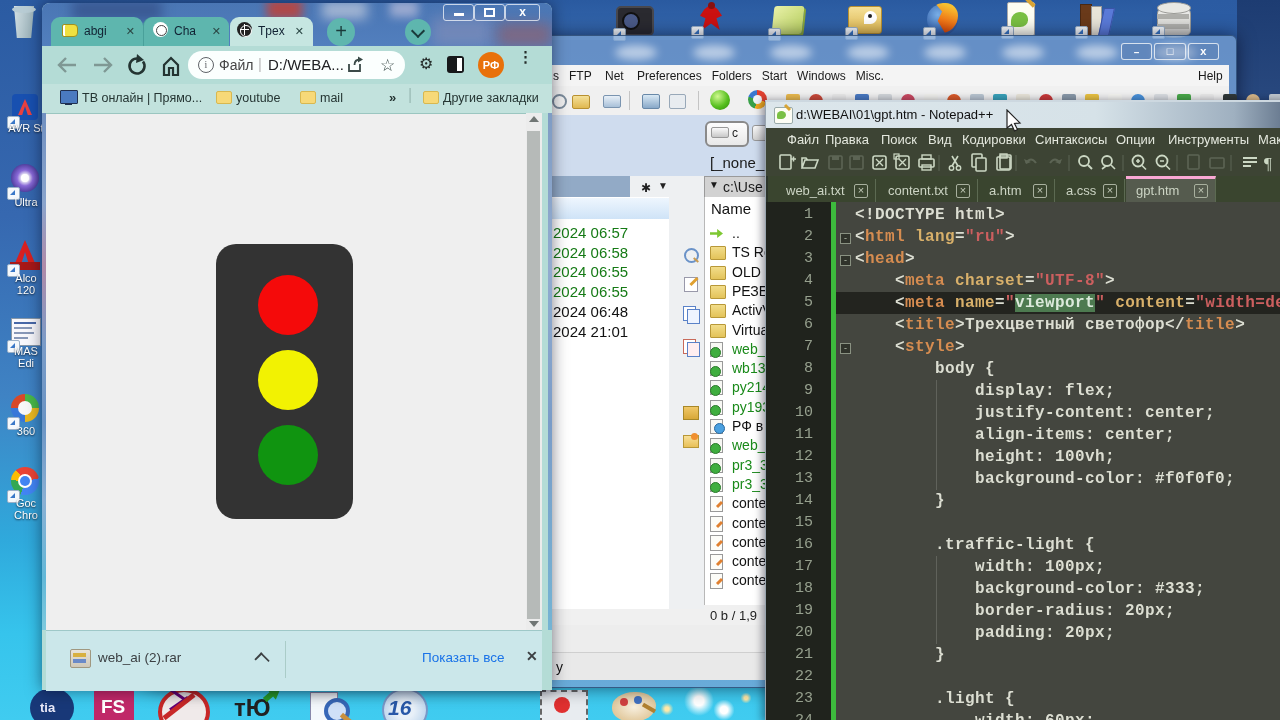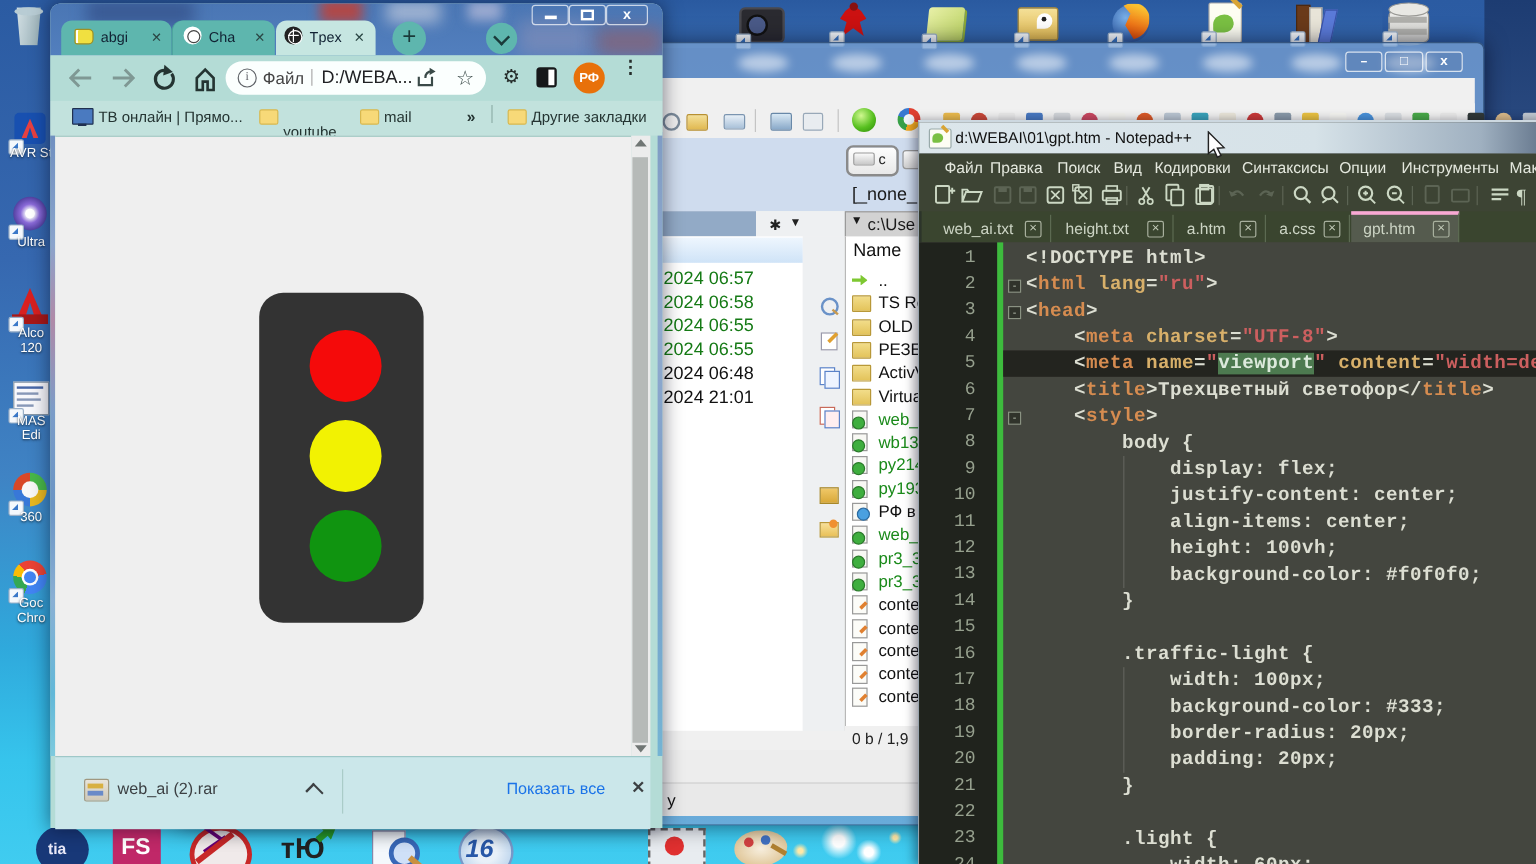--- a/index.html
+++ b/index.html
@@ -196,20 +196,24 @@
       <div class="abs" style="left:851px;top:9px;width:42px;height:15px;background:rgba(255,255,255,.55);border-radius:50%;filter:blur(4px);"></div>
       <div class="abs" style="left:925px;top:9px;width:42px;height:15px;background:rgba(255,255,255,.55);border-radius:50%;filter:blur(4px);"></div>
       <div class="abs" style="left:1003px;top:9px;width:42px;height:15px;background:rgba(255,255,255,.55);border-radius:50%;filter:blur(4px);"></div>
       <div class="tcbtns">
         <div class="tcbtn">–</div>
         <div class="tcbtn">□</div>
         <div class="tcbtn">x</div>
       </div>
     <div class="inner">
 
+      <div class="abs" style="left:0;top:0;width:100%;height:21px;background:#f4f4f4;border-bottom:1px solid #dcdcdc;font-size:12px;color:#1a1a1a;">
+        <span class="abs" style="left:395px;top:4px;">s&nbsp;&nbsp;&nbsp;FTP&nbsp;&nbsp;&nbsp;&nbsp;Net&nbsp;&nbsp;&nbsp;&nbsp;Preferences&nbsp;&nbsp;&nbsp;Folders&nbsp;&nbsp;&nbsp;Start&nbsp;&nbsp;&nbsp;Windows&nbsp;&nbsp;&nbsp;Misc.</span>
+        <span class="abs" style="left:1040px;top:4px;">Help</span>
+      </div>
 
       <div class="abs" id="tctools" style="left:0;top:21px;width:100%;height:29px;background:#f0f0f0;border-bottom:1px solid #d8d8d8;">
           <span class="abs" style="left:394px;top:8px;width:11px;height:11px;border:2px solid #7a8a9a;border-radius:50%;"></span>
           <span class="abs" style="left:414px;top:9px;width:16px;height:12px;background:linear-gradient(#f4e098,#e0b850);border-radius:2px;border:1px solid #b89030;"></span>
           <span class="abs" style="left:445px;top:9px;width:16px;height:11px;background:linear-gradient(#e8f0f8,#a8c0d8);border-radius:2px;border:1px solid #7a94b0;"></span>
           <span class="abs" style="left:471px;top:5px;width:1px;height:19px;background:#c4c4c4;"></span>
           <span class="abs" style="left:484px;top:8px;width:16px;height:13px;background:linear-gradient(#d8e8f4,#88a8c8);border-radius:2px;border:1px solid #6888a8;"></span>
           <span class="abs" style="left:511px;top:8px;width:15px;height:13px;background:#e8ecf0;border-radius:2px;border:1px solid #98a8b8;"></span>
           <span class="abs" style="left:540px;top:5px;width:1px;height:19px;background:#c4c4c4;"></span>
           <span class="abs" style="left:552px;top:4px;width:20px;height:20px;background:radial-gradient(circle at 38% 32%,#d0f890,#58c020 55%,#2a8808);border-radius:50%;"></span>
@@ -423,21 +427,21 @@
           <text x="498" y="19" fill="#ccd8c4" font-size="17" font-family="Liberation Serif">¶</text>
         </svg>
       </div>
 
     <div class="abs" style="left:0;top:74px;width:100%;height:26px;background:#3a452f;border-left:2px solid #2c342a;">
       <div class="nt" style="left:8px;width:99px;">
           <span>web_ai.txt</span>
           <b>×</b>
         </div>
       <div class="nt" style="left:110px;width:99px;">
-          <span>height.txt</span>
+          <span>content.txt</span>
           <b>×</b>
         </div>
       <div class="nt" style="left:211px;width:75px;">
           <span>a.htm</span>
           <b>×</b>
         </div>
       <div class="nt" style="left:288px;width:68px;">
           <span>a.css</span>
           <b>×</b>
         </div>
@@ -558,21 +562,21 @@
         </div>
       <div class="abs" style="left:436px;top:6px;width:26px;height:26px;background:#e8710a;border-radius:50%;color:#fff;font-size:11px;text-align:center;line-height:26px;font-weight:bold;">РФ</div>
       <div class="abs" style="left:476px;top:7px;color:#252c2a;font-size:15px;font-weight:bold;line-height:8px;">⋮</div>
     </div>
 
     <div class="cr-bm" style="font-size:12.5px;color:#243432;">
       <span class="abs" style="left:18px;top:6px;width:16px;height:12px;background:#4a7ac0;border:1.5px solid #203050;border-radius:1px;"></span>
       <span class="abs" style="left:23px;top:19px;width:7px;height:2px;background:#203050;"></span>
       <span class="abs" style="left:40px;top:7px;">ТВ онлайн | Прямо...</span>
       <span class="folder" style="position:absolute;left:174px;top:7px;"></span>
-      <span class="abs" style="left:194px;top:7px;margin-top:12px;">youtube</span>
+      <span class="abs" style="left:194px;top:7px;">youtube</span>
       <span class="folder" style="position:absolute;left:258px;top:7px;"></span>
       <span class="abs" style="left:278px;top:7px;">mail</span>
       <span class="abs" style="left:347px;top:6px;font-weight:bold;font-size:13px;">»</span>
       <span class="abs" style="left:366px;top:2px;color:#9bbcb6;font-size:16px;">|</span>
       <span class="folder" style="position:absolute;left:381px;top:7px;"></span>
       <span class="abs" style="left:401px;top:7px;">Другие закладки</span>
     </div>
 
     <div class="cr-content">
       <div id="tl">

